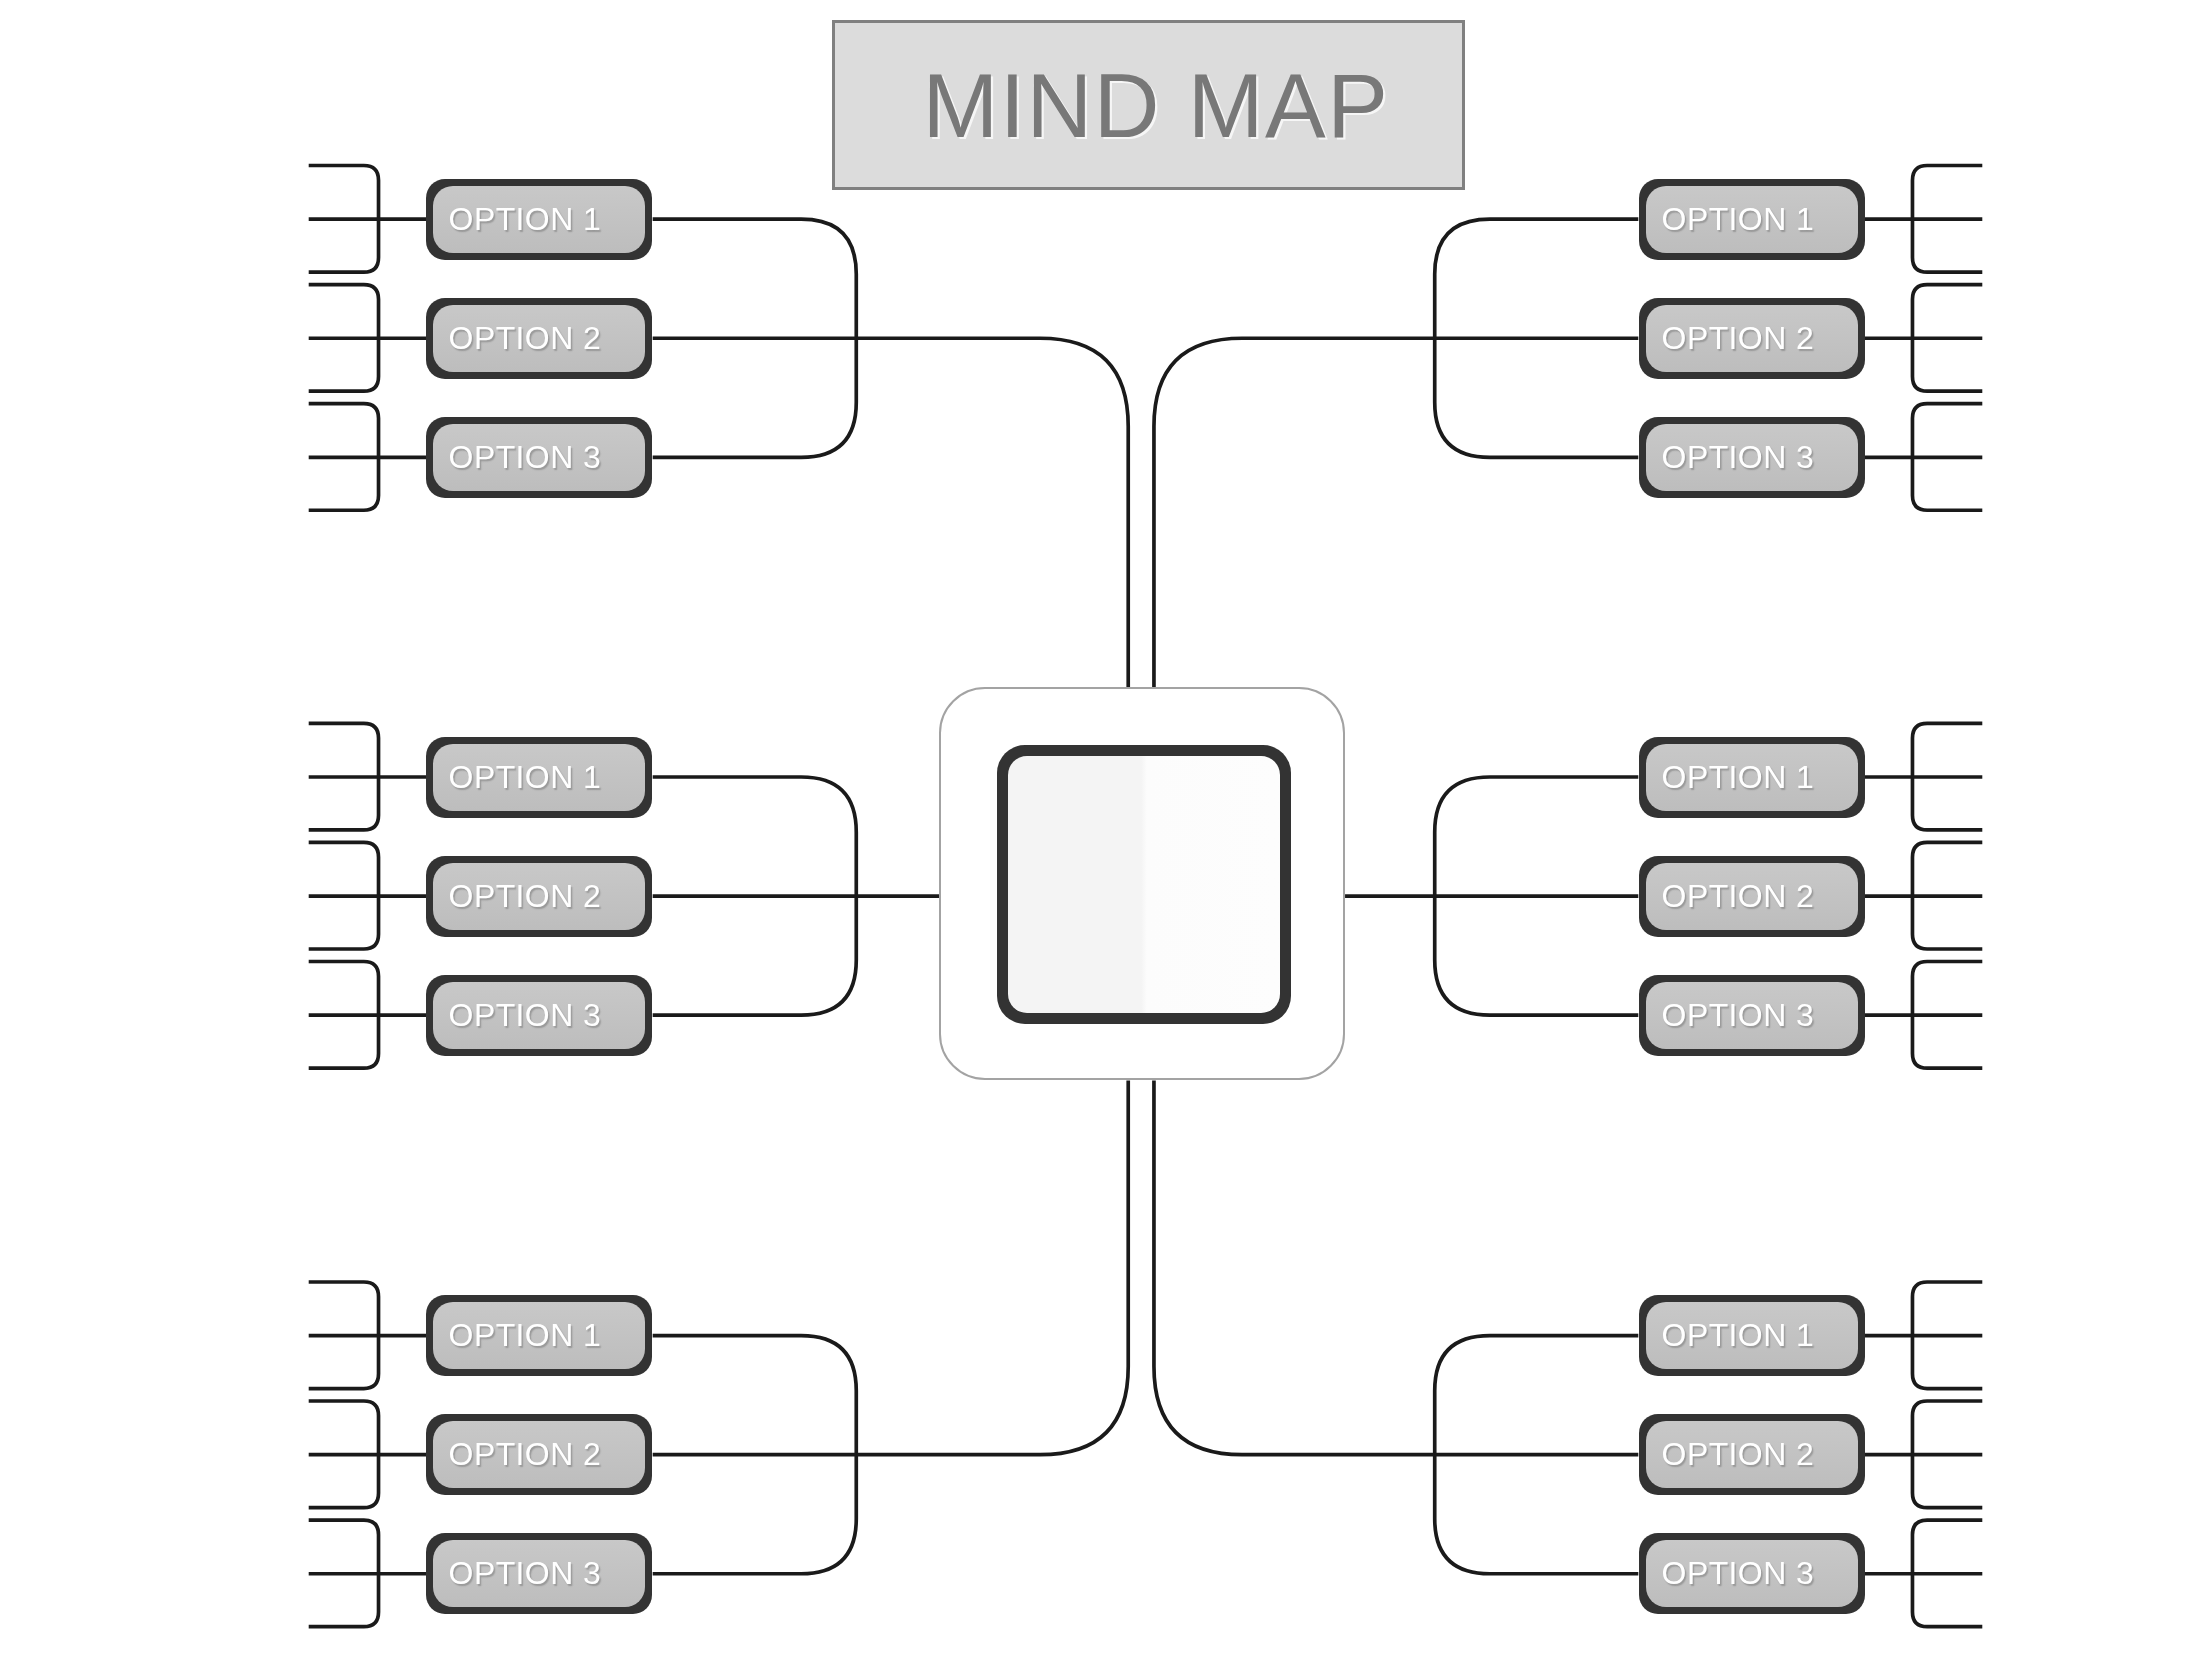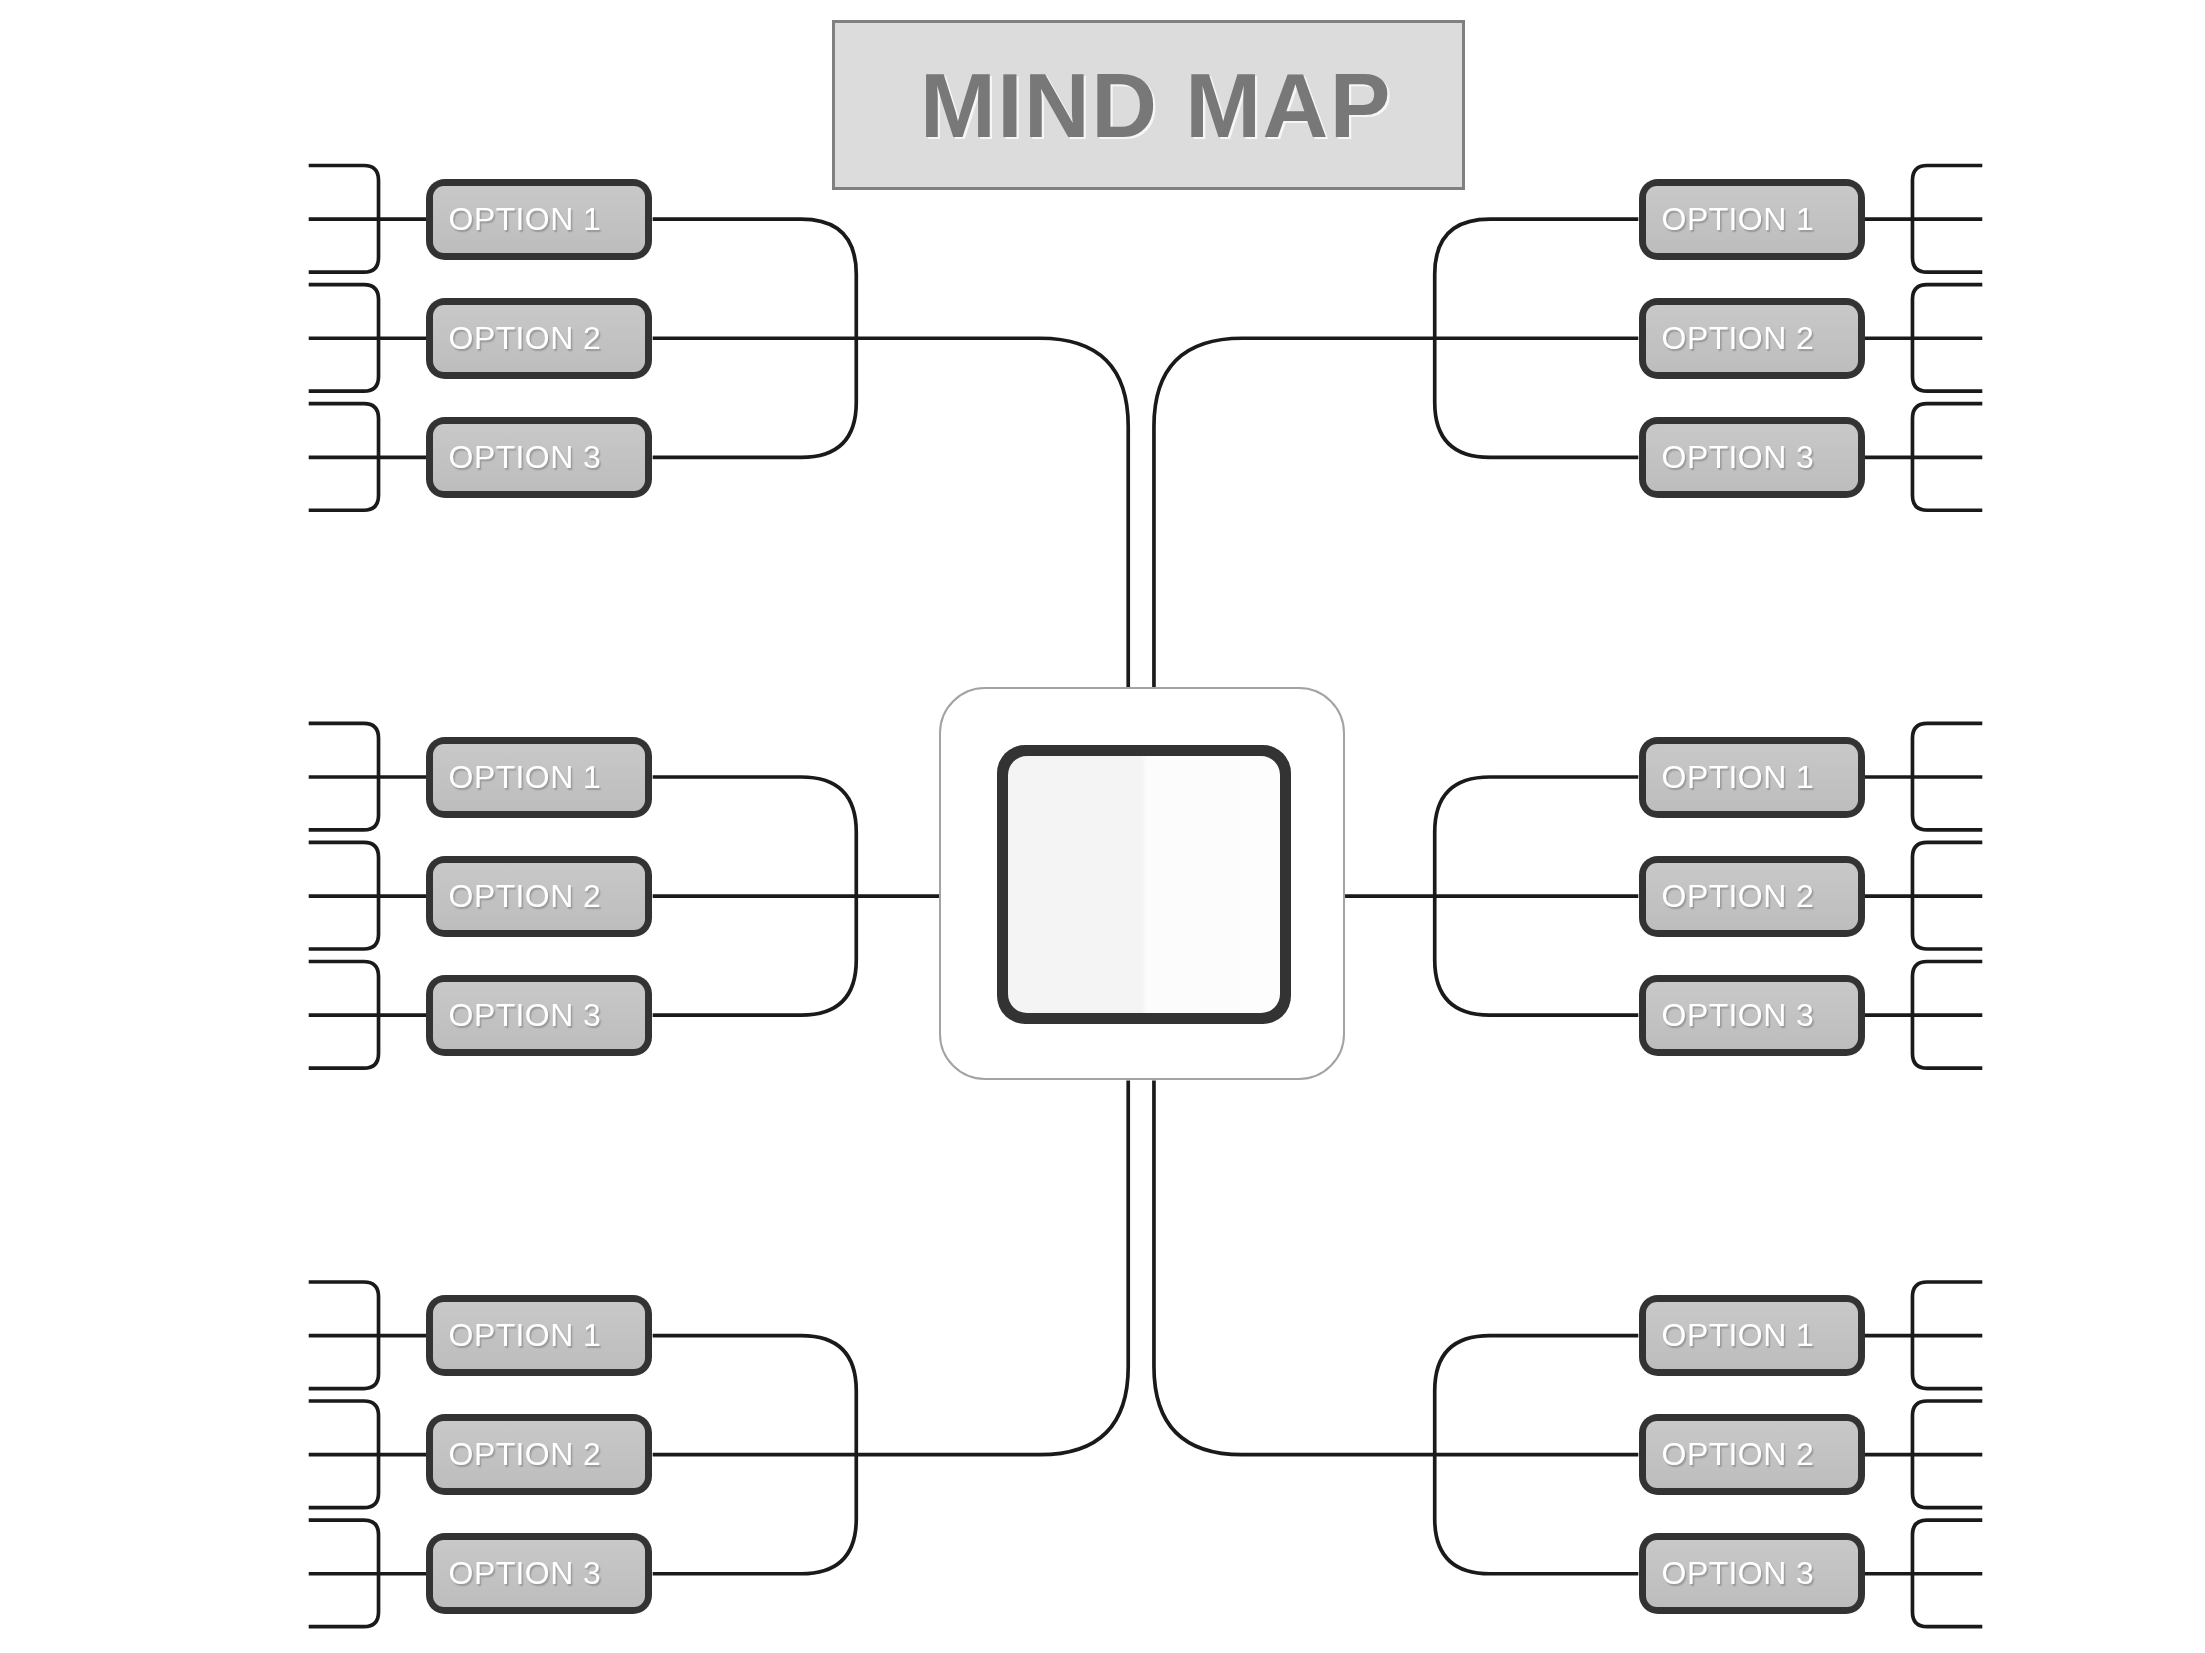--- a/index.html
+++ b/index.html
@@ -37,21 +37,21 @@
     height: 170px;
     background: #dcdcdc;
     border: 3.7px solid #808080;
     box-sizing: border-box;
     display: flex;
     align-items: center;
     justify-content: center;
   }
   .title-text {
     font-size: 91px;
-    font-weight: bold;
+    font-weight: normal;
     letter-spacing: 1.5px;
     color: #787878;
     line-height: 1;
     white-space: nowrap;
     text-shadow: 2.2px 2.2px 0 rgba(255,255,255,0.75);
     margin-left: 15px;
   }
 
   
   .option-node {
@@ -61,21 +61,21 @@
     background: #333333;
     border-radius: 19px;
     box-sizing: border-box;
     padding: 6.6px;
   }
   .option-inner {
     width: 100%;
     height: 100%;
     background: #c2c2c2;
     background-image: linear-gradient(to bottom, #c8c8c8 0%, #bdbdbd 100%);
-    border-radius: 11px;
+    border-radius: 20px;
     box-sizing: border-box;
     display: flex;
     align-items: center;
     padding-left: 16px;
   }
   .option-label {
     font-size: 32px;
     color: #ffffff;
     white-space: nowrap;
     letter-spacing: 0.4px;

